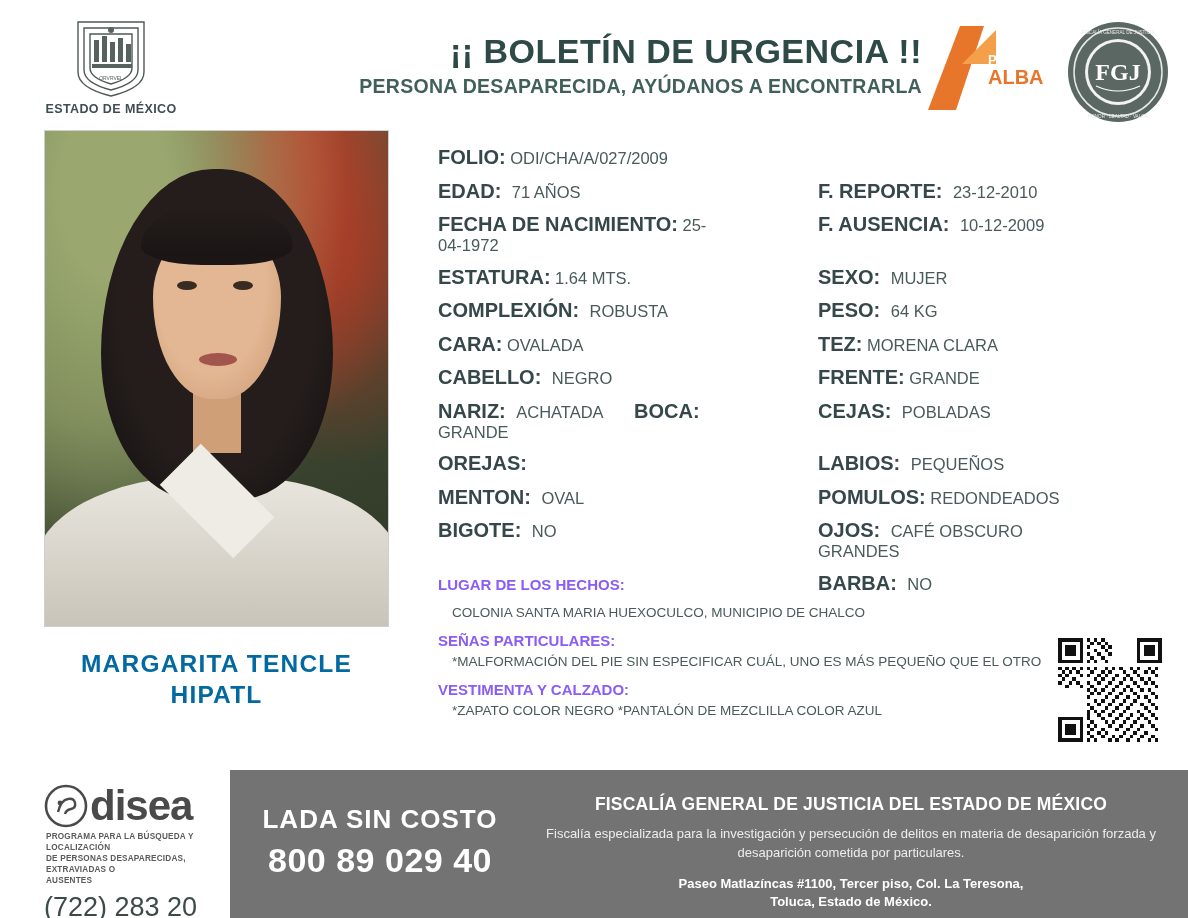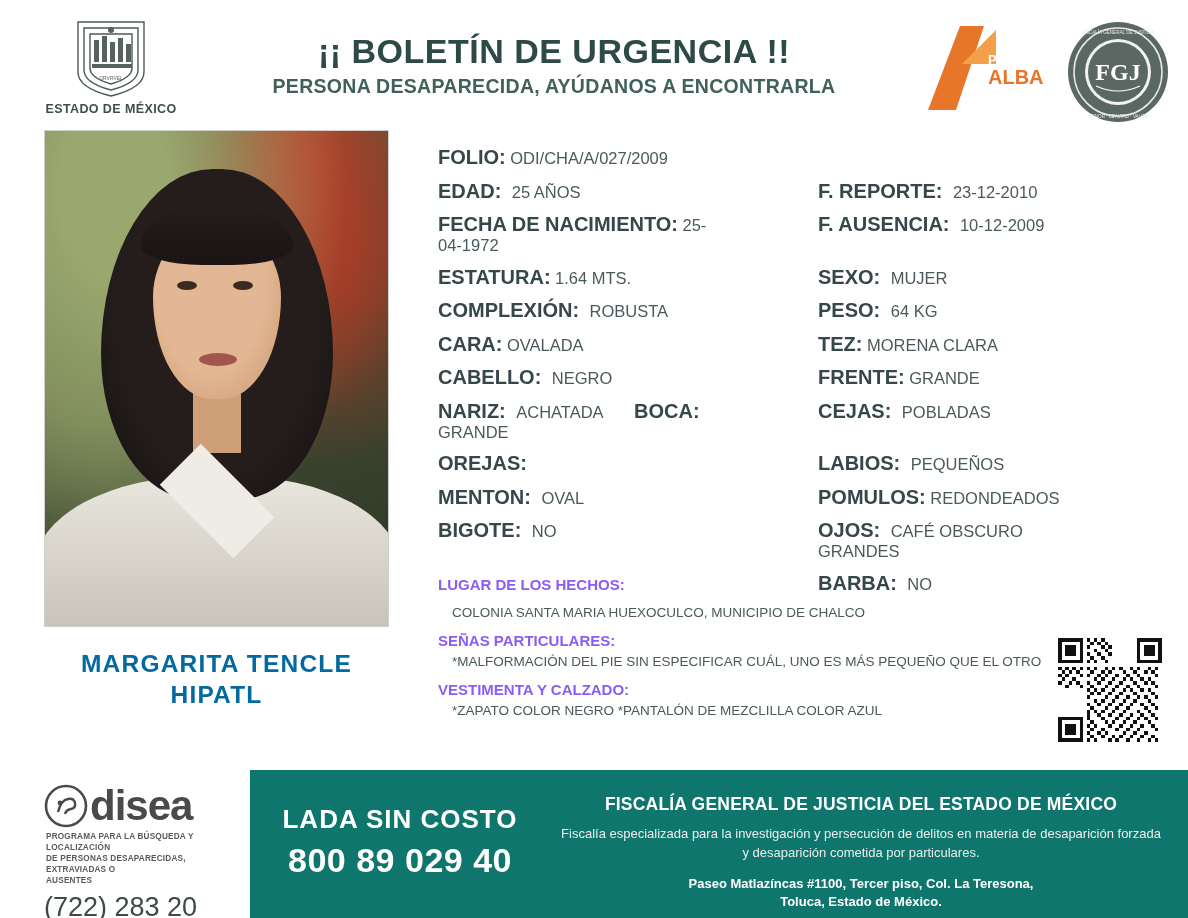--- a/index.html
+++ b/index.html
@@ -26,21 +26,21 @@
     width: 86px; height: 86px;
     position: relative;
   }
   .edomex-seal svg { display:block; }
   .edomex-label {
     font-size: 12.5px; font-weight: bold; letter-spacing: .4px;
     color: #3f4f4f; margin-top: 2px;
   }
   .title-block {
     flex: 1;
-    text-align: center;
+    text-align: right;
     padding-top: 18px;
   }
   .title-main {
     font-size: 34px; font-weight: bold; letter-spacing: .5px;
     color: #2e4a46;
   }
   .title-sub {
     font-size: 19.5px; font-weight: bold; letter-spacing: .3px;
     color: #41605a; margin-top: 4px;
   }
@@ -156,21 +156,21 @@
     line-height: 0.9; margin-left: 2px;
   }
   .disea-sub {
     font-size: 8.2px; font-weight: bold; color: #5a5a5a;
     letter-spacing: .2px; line-height: 1.35; margin-top: 3px; margin-left: 2px;
   }
   .disea-phone {
     font-size: 27px; font-weight: normal; color: #3d4a4a; margin-top: 6px;
   }
   .footer-dark {
-    flex: 1; background: #0f766e; display: flex; color: #ffffff; margin-left: 20px;
+    flex: 1; background: #737373; display: flex; color: #ffffff;
   }
   .lada {
     width: 300px; padding: 34px 0 0 0; text-align: center;
   }
   .lada-top {
     font-size: 26px; font-weight: bold; letter-spacing: 1px;
   }
   .lada-num {
     font-size: 34px; font-weight: bold; letter-spacing: .5px; margin-top: 6px;
   }
@@ -270,21 +270,21 @@
     <div class="row">
       <div class="col-a">
         <span class="lbl">FOLIO:</span>
         <span class="val">ODI/CHA/A/027/2009</span>
       </div>
     </div>
 
     <div class="row">
       <div class="col-a">
         <span class="lbl">EDAD:</span>
-        <span class="val gap">25 AÑOS</span>
+        <span class="val gap">71 AÑOS</span>
       </div>
       <div class="col-b right-indent">
         <span class="lbl">F. REPORTE:</span>
         <span class="val gap">23-12-2010</span>
       </div>
     </div>
 
     <div class="row">
       <div class="col-a">
         <span class="lbl">FECHA DE NACIMIENTO:</span>

